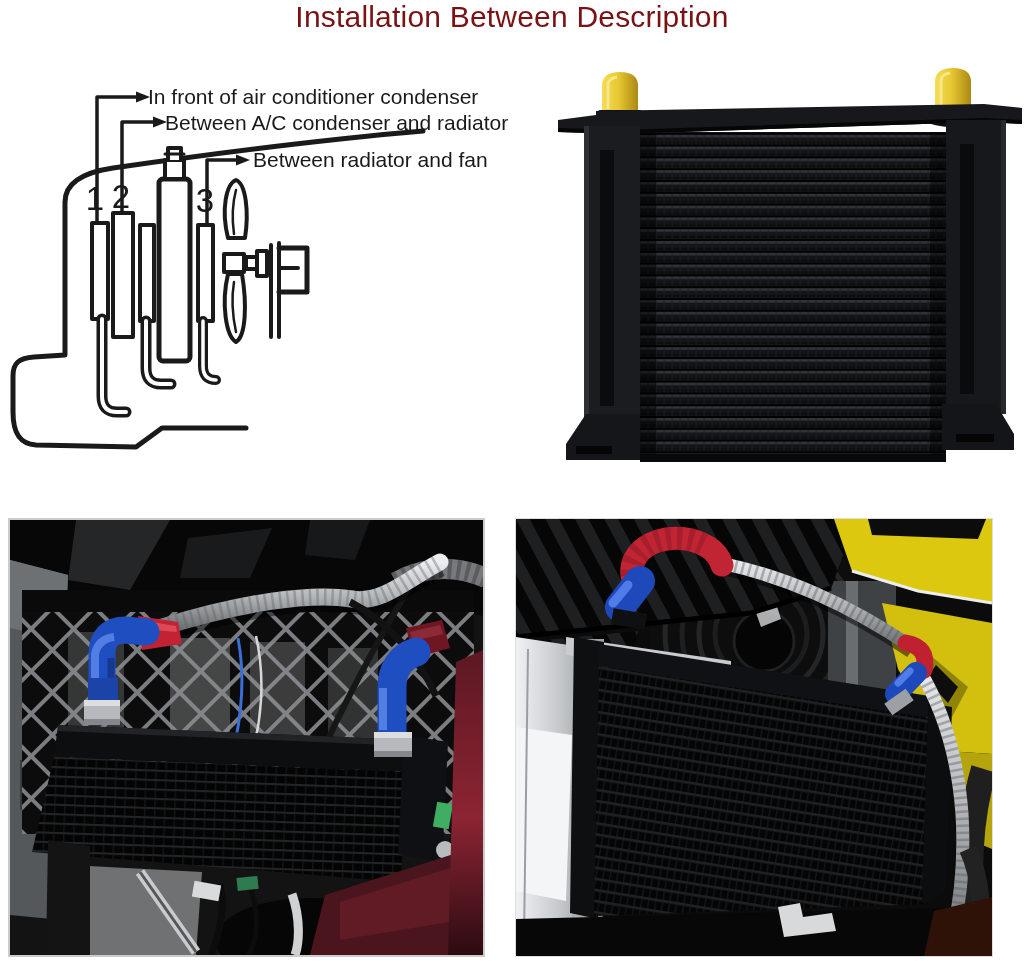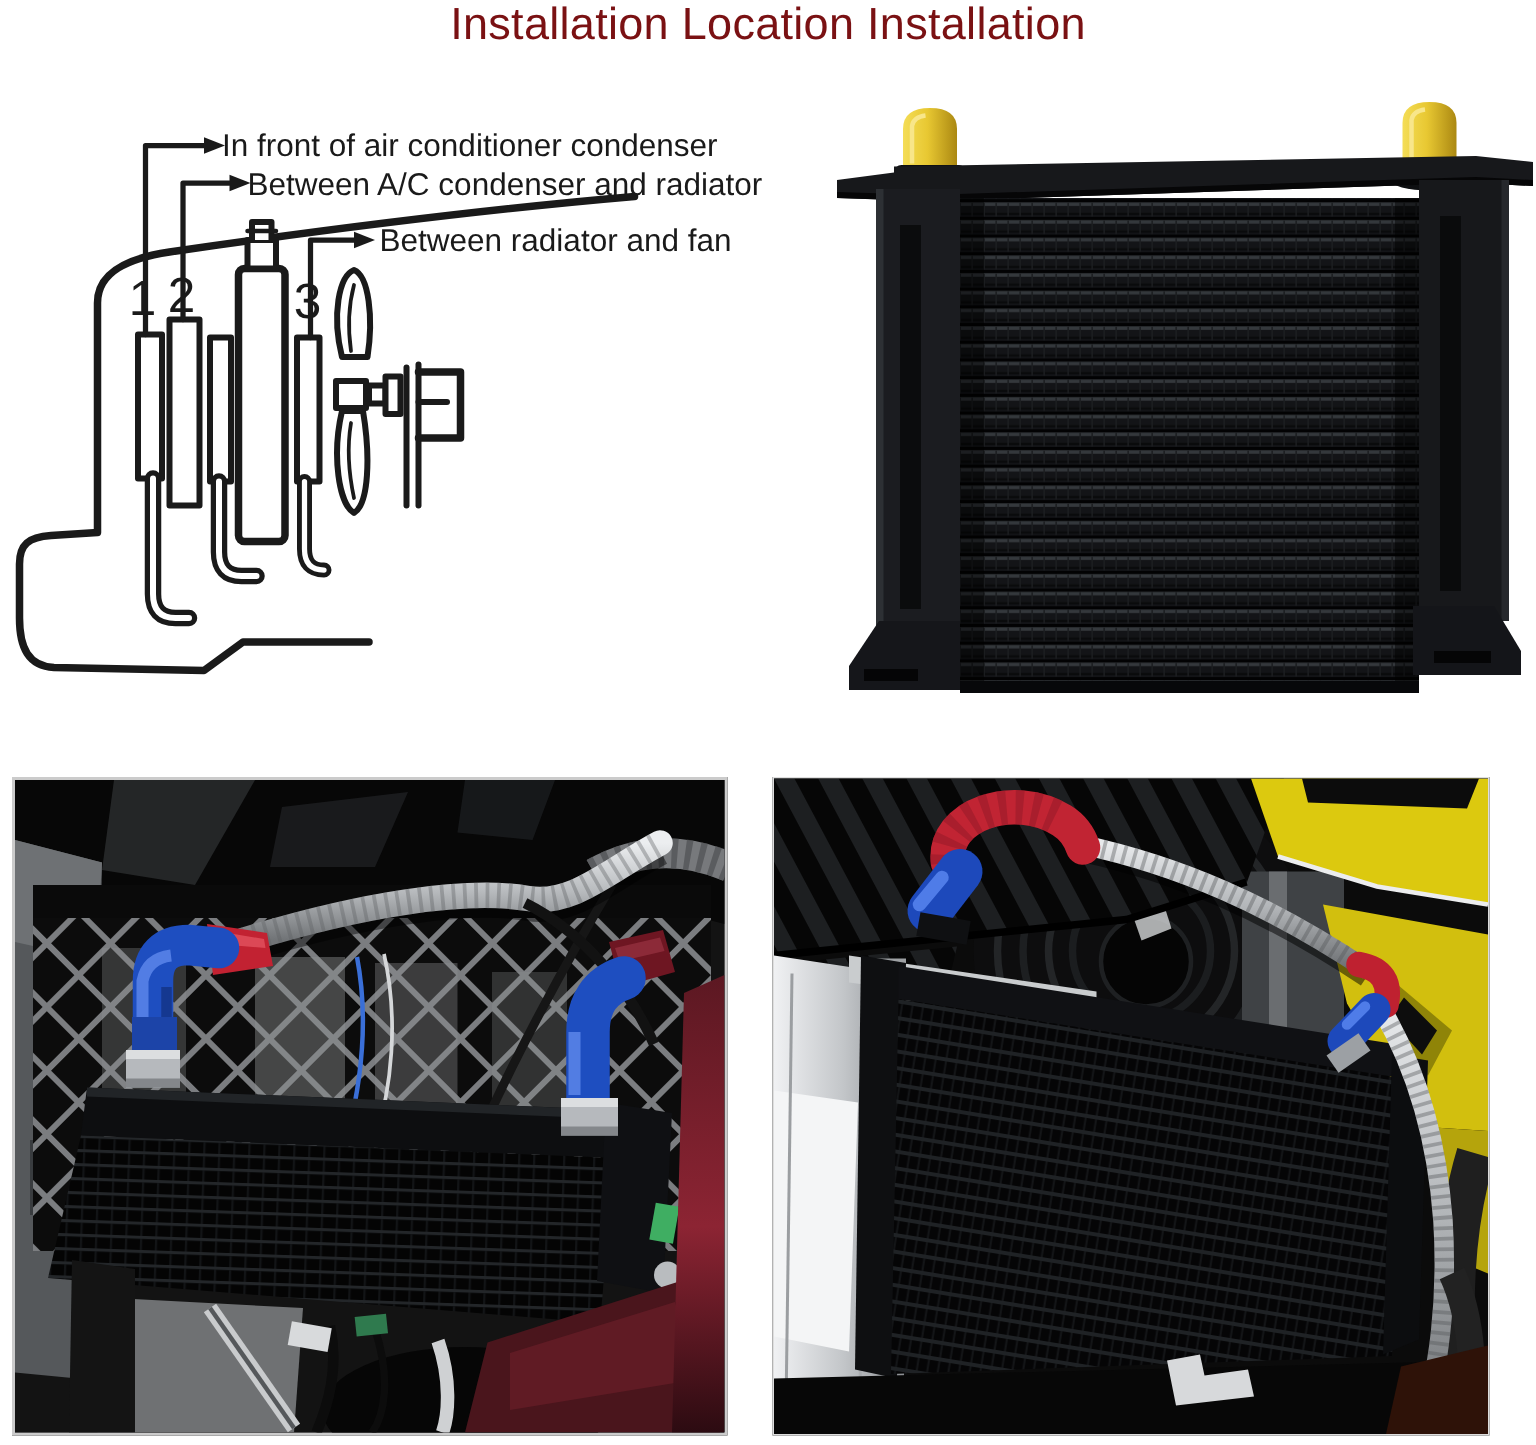--- a/index.html
+++ b/index.html
@@ -19,21 +19,21 @@
   .photo-frame svg{display:block;width:100%;height:100%;}
   svg text{font-family:"Liberation Sans","DejaVu Sans",sans-serif;fill:var(--diagram-ink,#1a1a1a);}
   svg .callout-label{font-size:21px;}
   svg .callout-number{font-size:33px;}
 </style>
 </head>
 <body>
 
 <div class="canvas">
 
-  <h1 class="page-title">Installation Location Installation</h1>
+  <h1 class="page-title">Installation Between Description</h1>
 
   <svg class="abs" style="left:0;top:60px;" width="560" height="420" viewBox="0 0 560 420">
     <g fill="none" stroke="#1a1a1a" stroke-linecap="round" stroke-linejoin="round">
 
       <path stroke-width="5" d="M423,71 C330,79 210,94 113,108 C86,112 65,121 65,142 L65,295 L34,297 C19,298 13,303 13,316 L13,352 C13,372 19,384 36,385 L136,387 L162,368 L246,368"></path>
 
       <rect x="92" y="163" width="16" height="96" stroke-width="4" fill="#fff"></rect>
       <rect x="113" y="153" width="20" height="124" stroke-width="4" fill="#fff"></rect>
       <rect x="140" y="165" width="14" height="96" stroke-width="4" fill="#fff"></rect>
 

